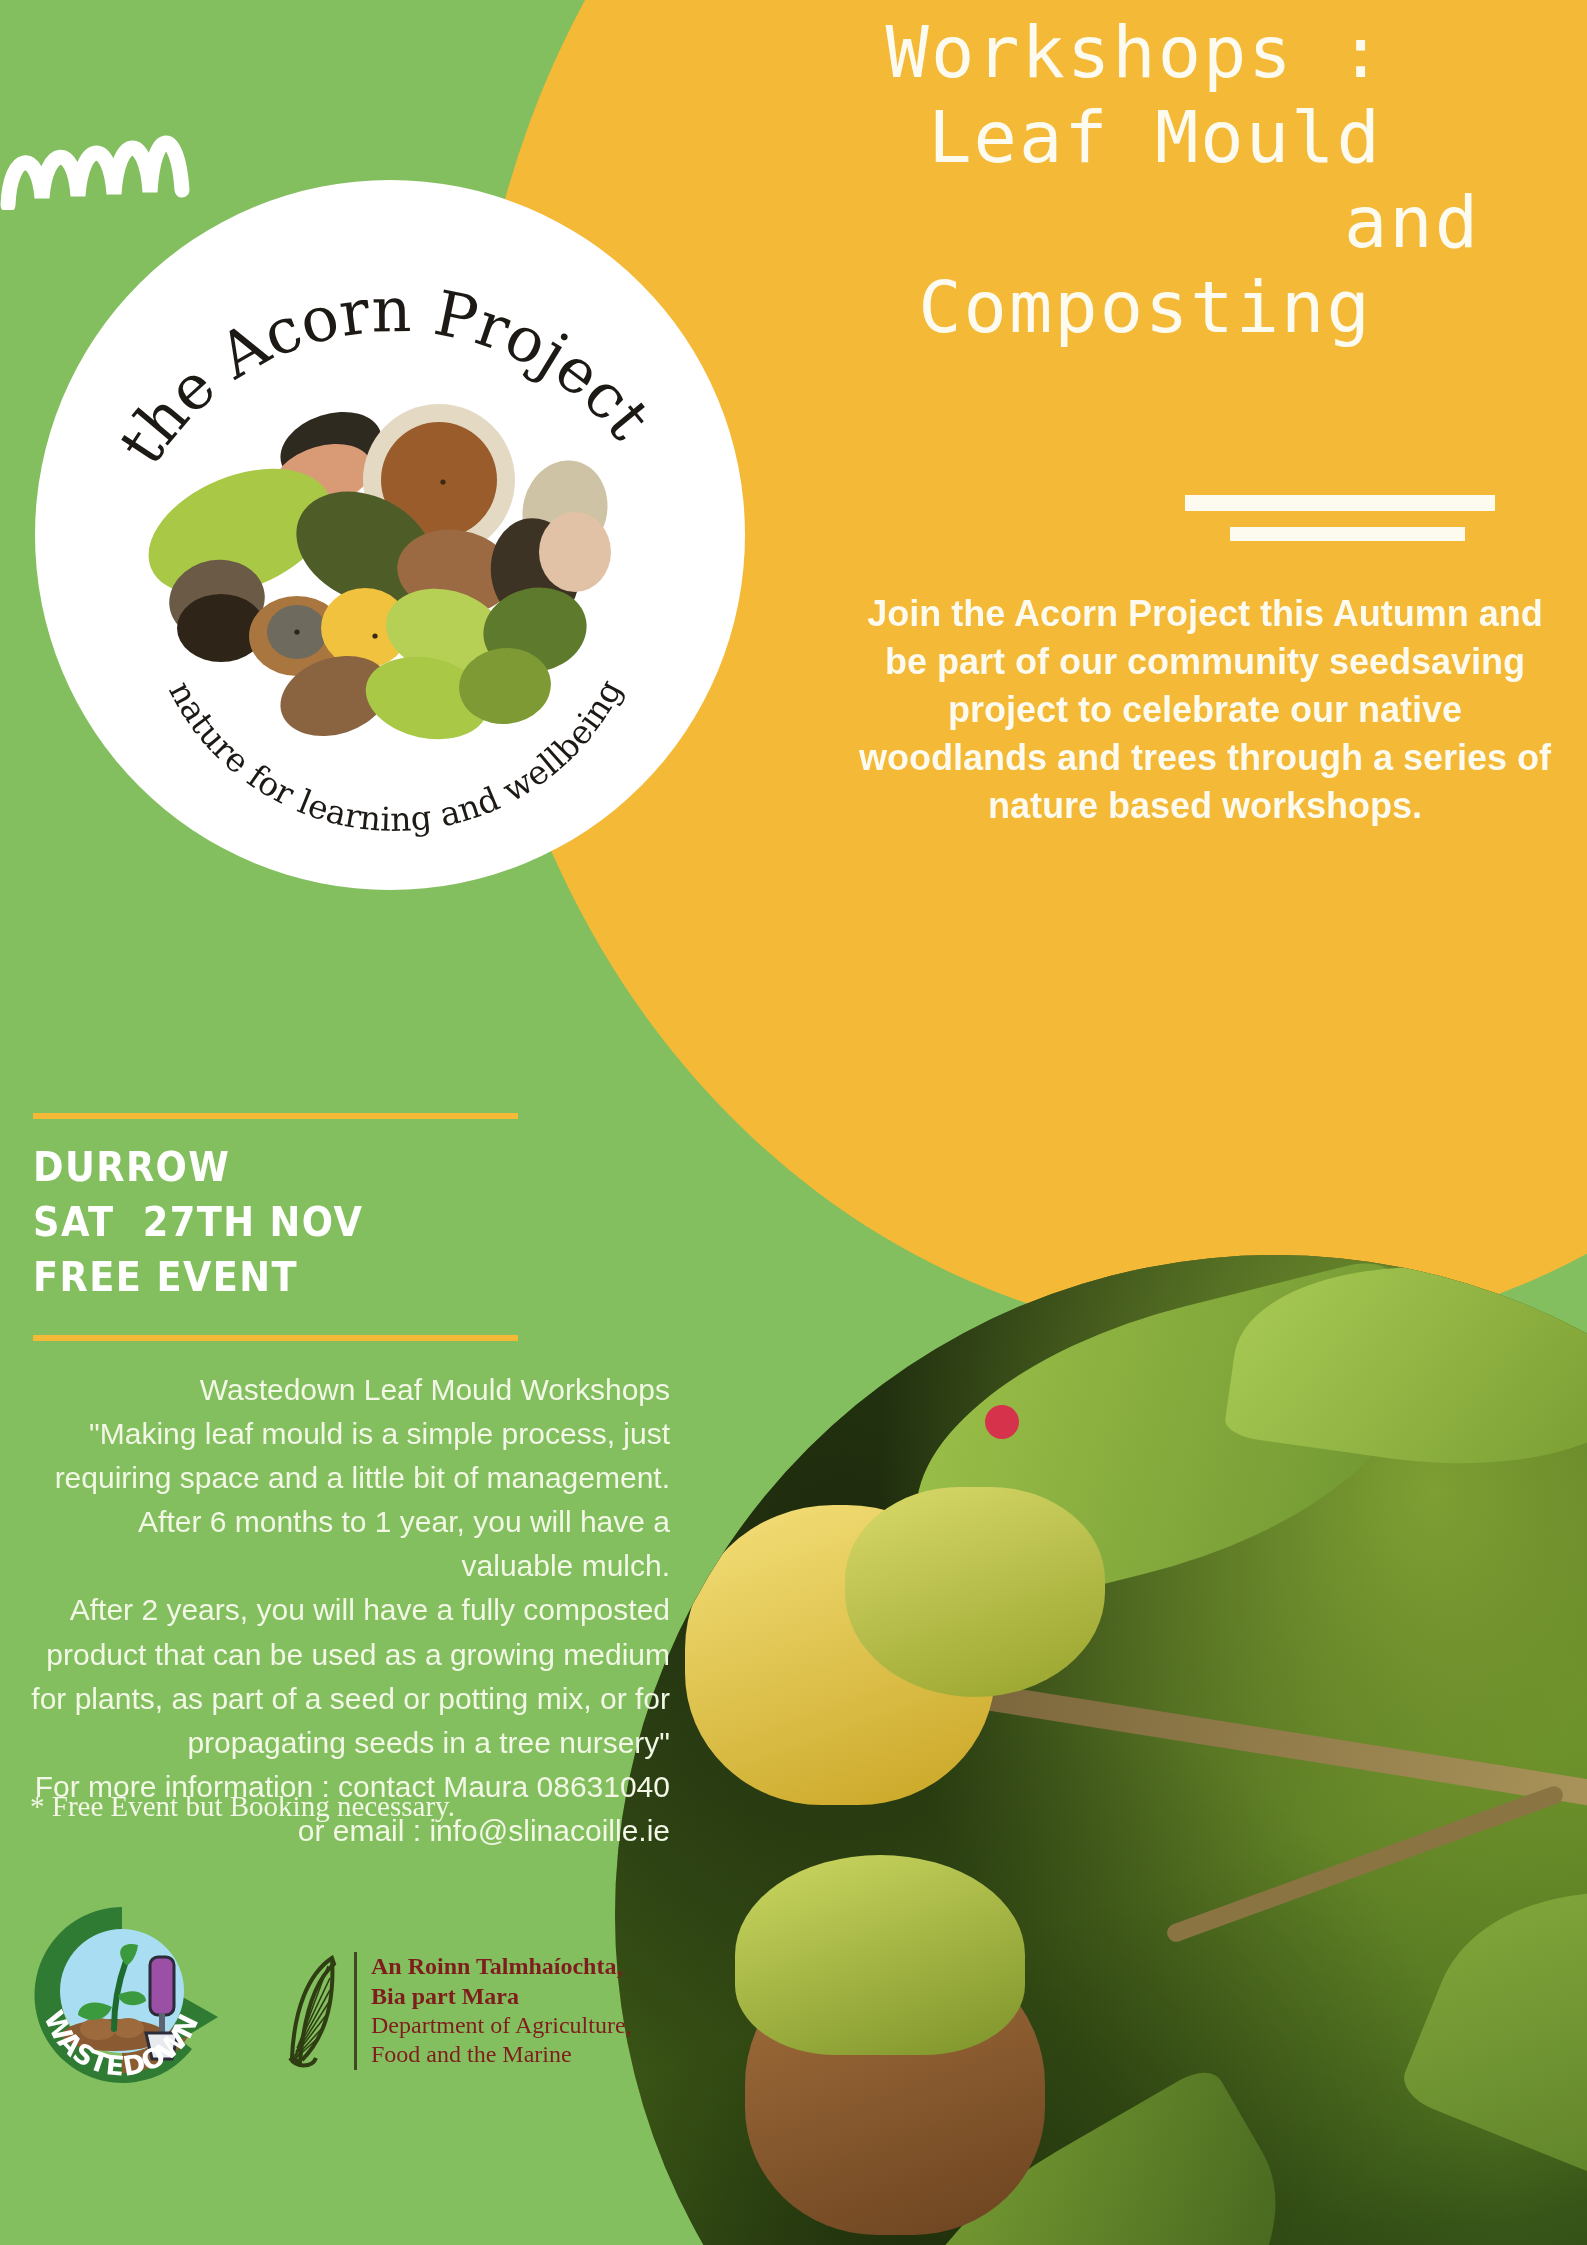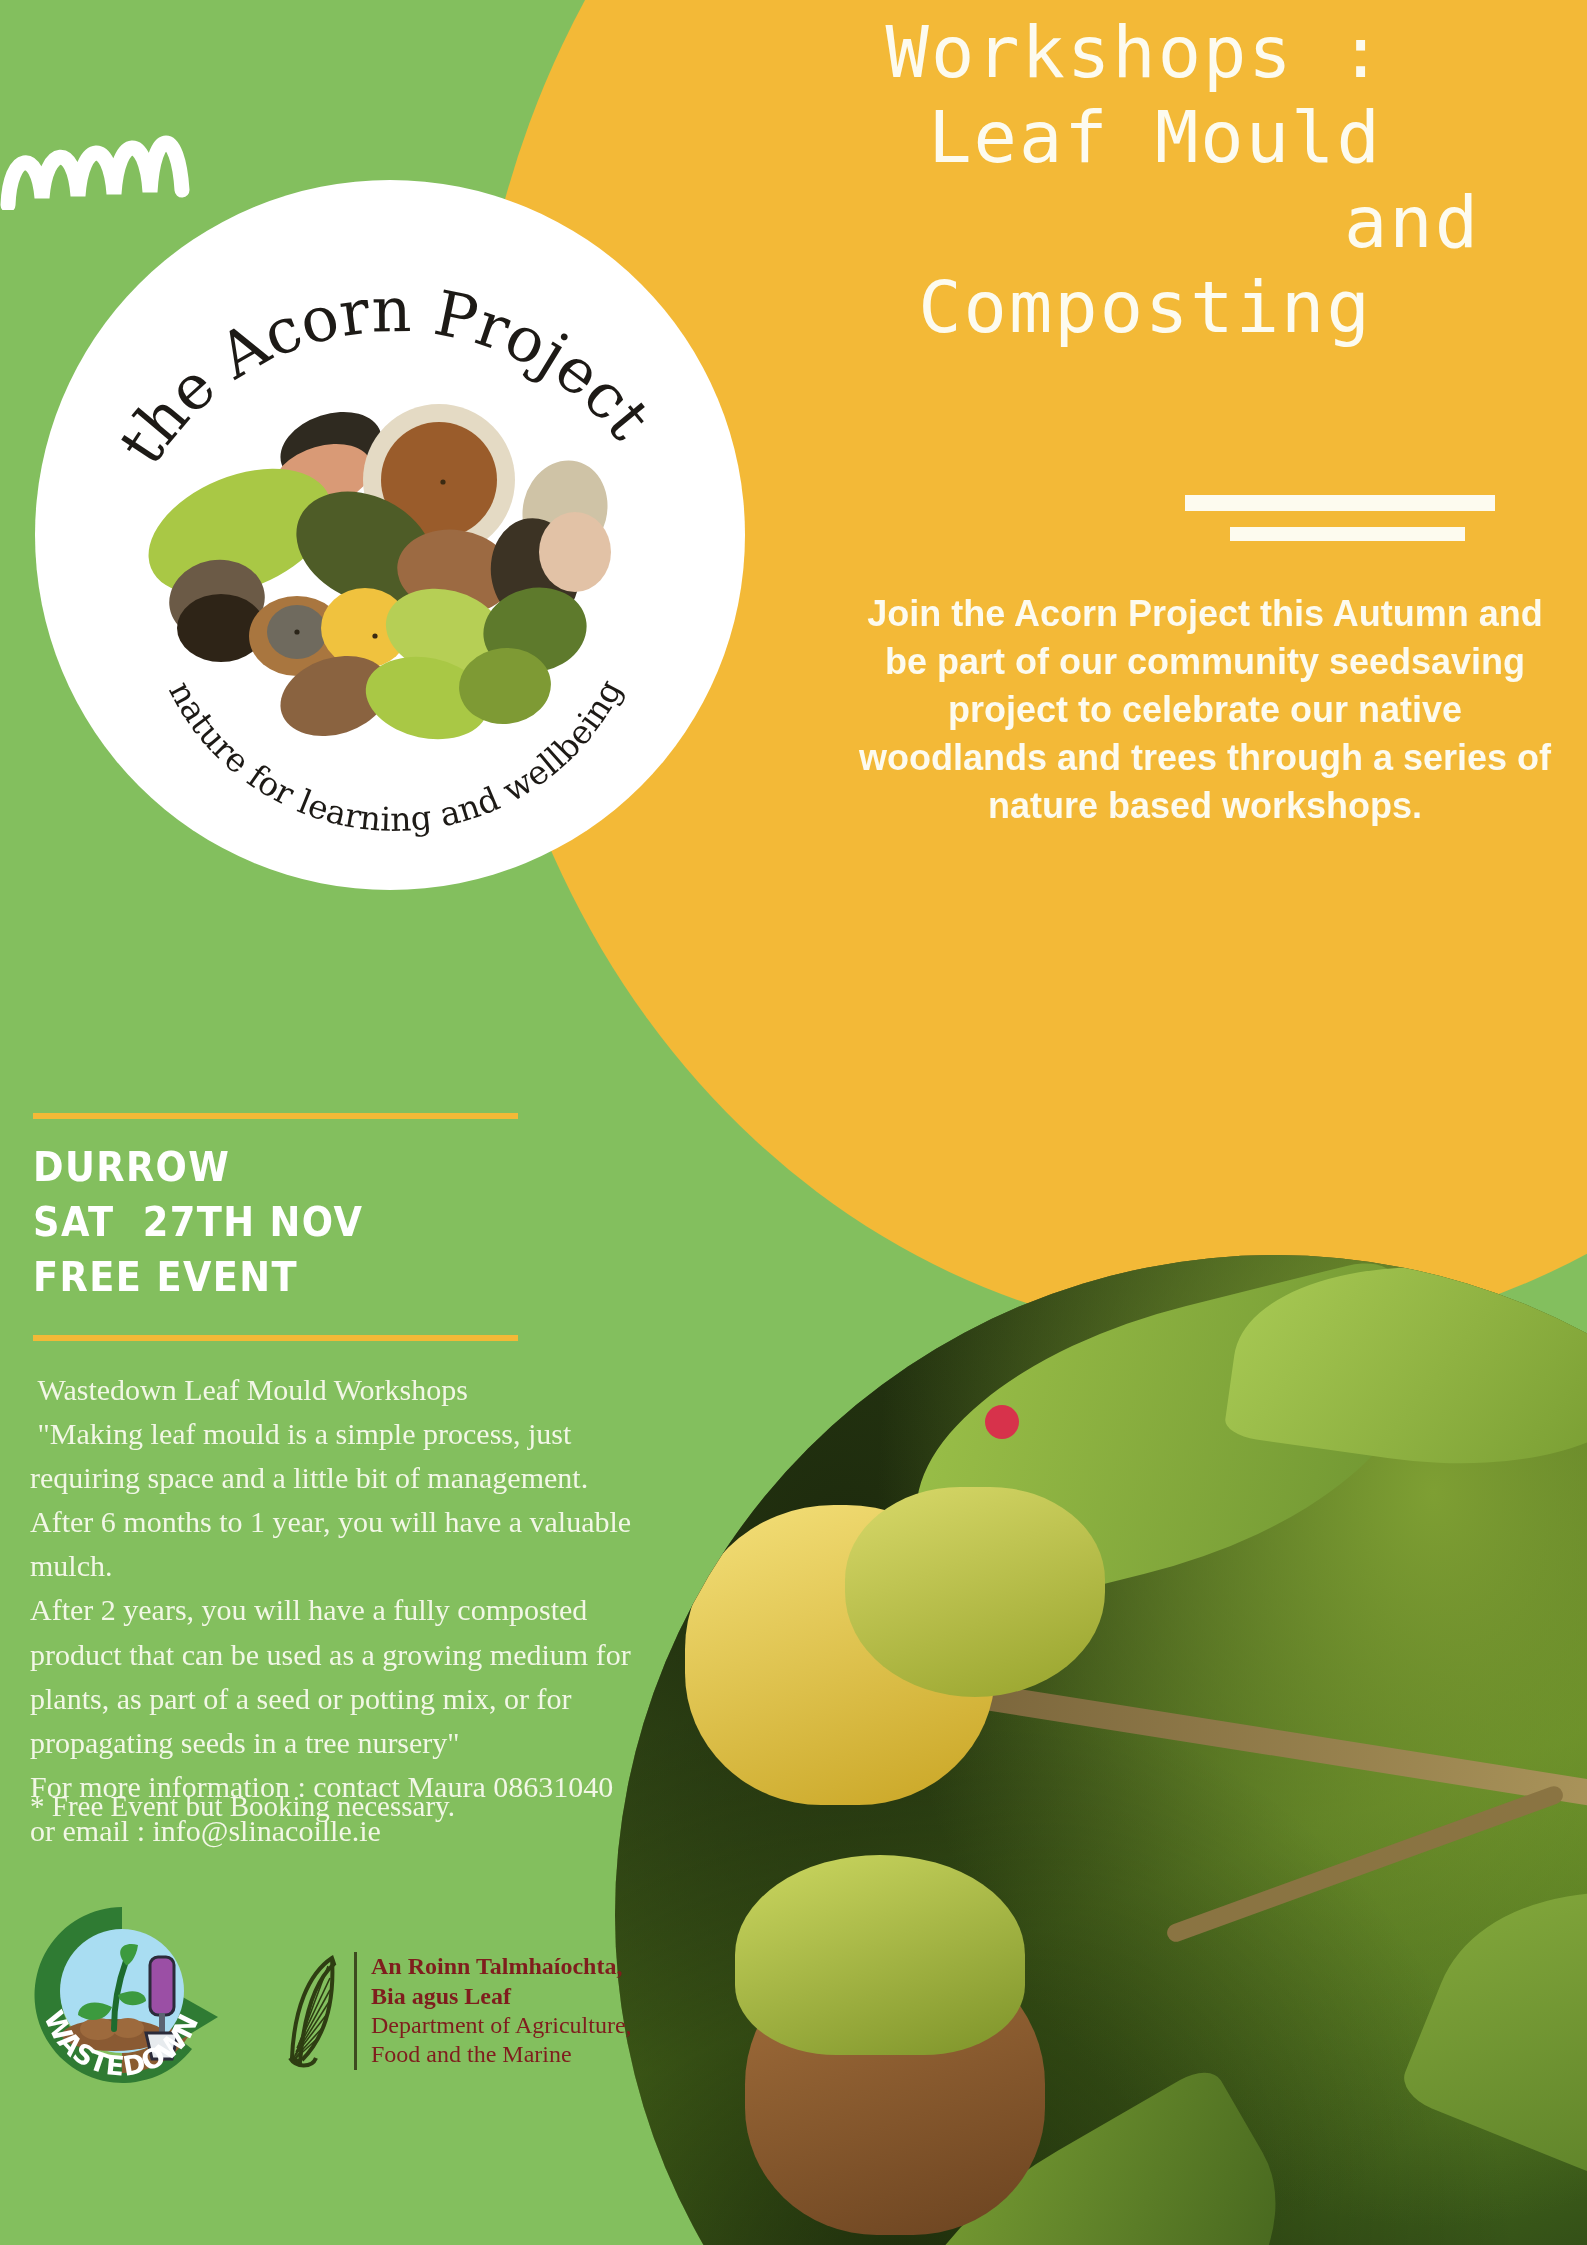--- a/index.html
+++ b/index.html
@@ -129,23 +129,24 @@
     text-transform:uppercase;
     transform:scaleX(.92);
     transform-origin:left center;
   }
   .event div{white-space:pre;}
 
   
   .body-copy{
     position:absolute;left:30px;top:1368px;width:640px;z-index:10;
     color:#f2f7e6;
-    font-family:Liberation Serif, serif;
+    font-family:Liberation Sans, sans-serif;
     font-size:30px;
     line-height:1.47;
+    text-align:right;
   }
   .body-copy div{white-space:pre-wrap;}
   .note{
     position:absolute;left:30px;top:1790px;width:640px;z-index:10;
     color:#f2f7e6;
     font-family:"Liberation Serif",serif;
     font-size:29px;
   }
 
   
@@ -325,19 +326,19 @@
           <line x1="45" y1="62" x2="12" y2="105"></line>
           <line x1="42" y1="74" x2="12" y2="107"></line>
           <line x1="36" y1="86" x2="12" y2="108"></line>
         </g>
         <path d="M8 106 C 14 116, 30 116, 34 106" fill="none" stroke="#2e3d12" stroke-width="4"></path>
       </svg>
     </div>
     <div class="divider"></div>
     <div class="dept-text">
       <div class="d-ga">An Roinn Talmhaíochta,</div>
-      <div class="d-ga">Bia agus Leaf</div>
+      <div class="d-ga">Bia part Mara</div>
       <div class="d-en">Department of Agriculture,</div>
       <div class="d-en">Food and the Marine</div>
     </div>
   </div>
 
 </div>
 
 </body></html>

